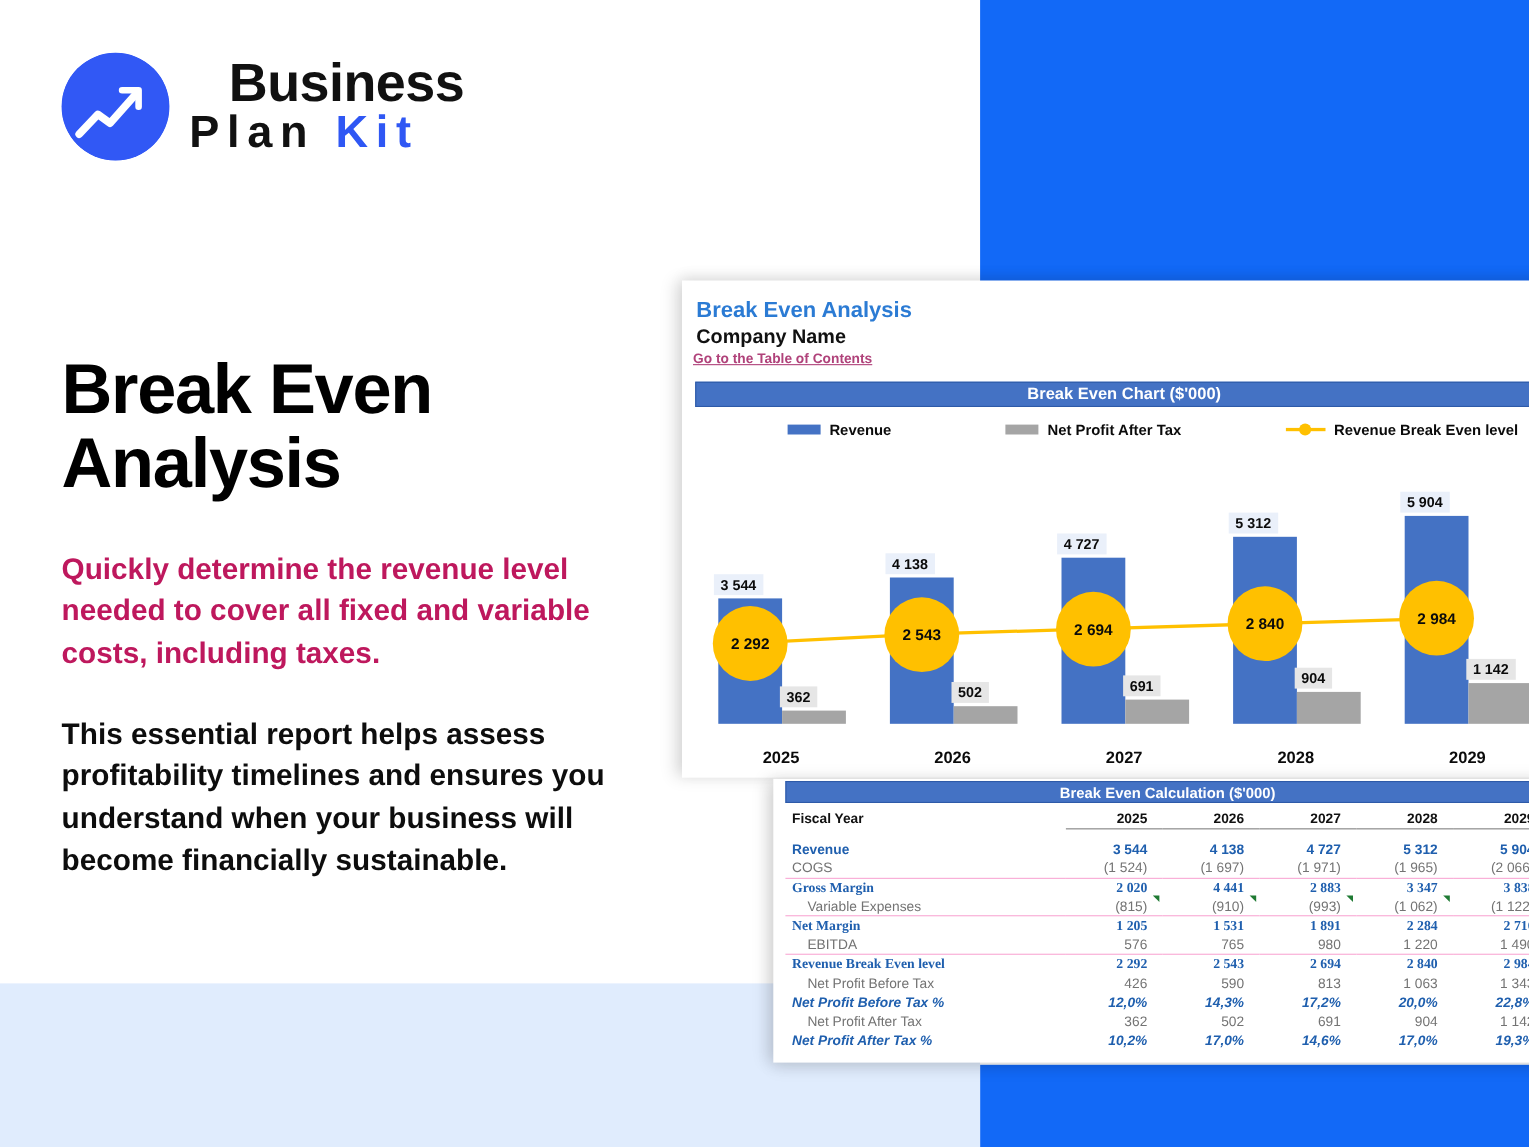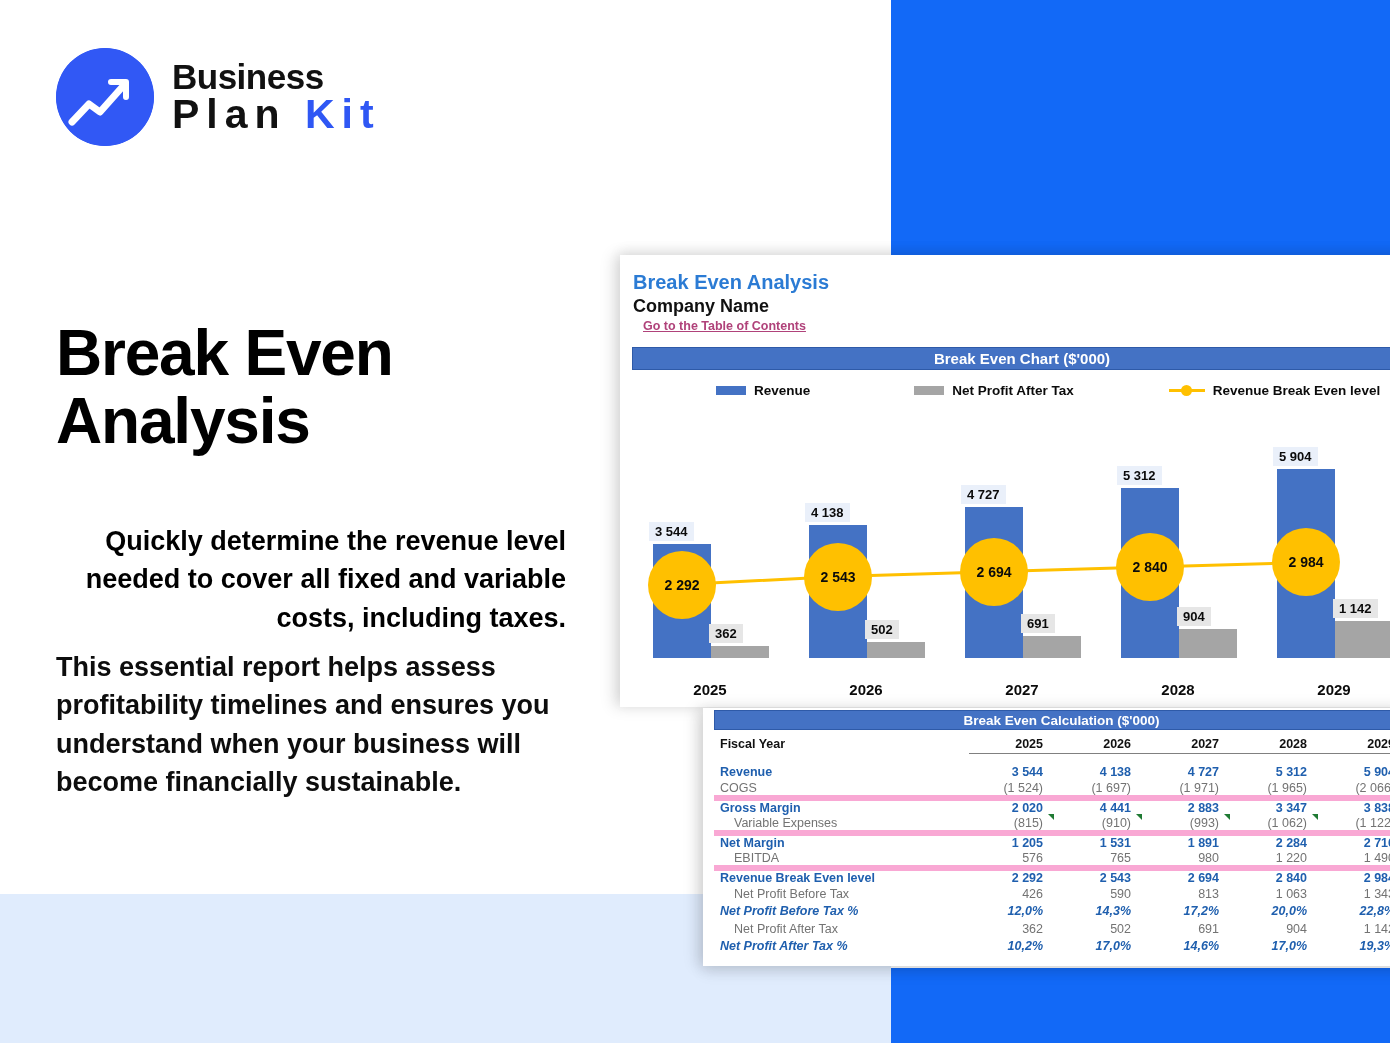--- a/index.html
+++ b/index.html
@@ -21,49 +21,49 @@
   }
   .bg-lightblue {
     position:absolute; left:0; top:894px; width:891px; height:149px;
     background:#e0ecfd;
   }
 
   
   .logo { position:absolute; left:56px; top:48px; display:flex; align-items:center; gap:18px; }
   .logo-mark { width:98px; height:98px; border-radius:50%; background:#3158f5; position:relative; overflow:hidden; flex:none; }
   .logo-text { display:flex; flex-direction:column; line-height:0.92; }
-  .logo-line1 { font-size:35px; font-weight:bold; letter-spacing:-0.5px; color:#111111; position:relative; }
+  .logo-line1 { font-size:49px; font-weight:bold; letter-spacing:-0.5px; color:#111111; position:relative;margin-left:36px; }
   .logo-line2 { font-size:41px; font-weight:bold; letter-spacing:7px; color:#111111; margin-top:3px; }
   .logo-kit { color:#2f57f4; }
 
   
   .headline {
     position:absolute; left:56px; top:320px; width:520px;
     font-size:64px; font-weight:bold; line-height:1.06; color:#000000; letter-spacing:-1.2px;
   }
   .para1 {
-    position:absolute; left:56px; top:522px; width:510px;
-    font-size:27px; font-weight:bold; line-height:1.42; color:#000000;text-align:right;
+    position:absolute; left:56px; top:498px; width:510px;
+    font-size:27px; font-weight:bold; line-height:1.42; color:#be185d;
   }
   .para2 {
     position:absolute; left:56px; top:648px; width:510px;
     font-size:27px; font-weight:bold; line-height:1.42; color:#0d0d0d;
   }
 
   
   .chart-card {
     position:absolute; left:620px; top:255px; width:790px; height:452px;
     background:#ffffff;
     box-shadow: -6px 0 14px rgba(0,0,0,0.13), 0 -4px 12px rgba(0,0,0,0.07);
     overflow:hidden;
     font-family:"Liberation Sans", sans-serif;
   }
   .sheet-title { position:absolute; left:13px; top:16px; font-size:20px; font-weight:bold; color:#2b7bd4; }
   .sheet-company { position:absolute; left:13px; top:41px; font-size:18px; font-weight:bold; color:#111; }
-  .sheet-link { position:absolute; left:23px; top:64px; font-size:12.5px; font-weight:bold; color:#b0427a; text-decoration:underline; }
+  .sheet-link { position:absolute; left:10px; top:64px; font-size:12.5px; font-weight:bold; color:#b0427a; text-decoration:underline; }
 
   .chart-banner {
     position:absolute; left:12px; top:92px; width:780px; height:23px;
     background:#4472c4; border:1px solid #2e5aa8;
     color:#fff; font-size:15px; font-weight:bold;
     display:flex; align-items:center; justify-content:center;
   }
   .chart-legend { position:absolute; left:12px; top:124px; width:780px; height:22px; display:flex; align-items:center; }
   .legend-item { display:flex; align-items:center; font-size:13.5px; font-weight:bold; color:#0b0b0b; }
   .legend-item.i1 { margin-left:84px; }
@@ -111,21 +111,21 @@
   table.calc { position:absolute; left:11px; top:28px; width:695px; border-collapse:collapse; }
   table.calc th, table.calc td { font-size:12.5px; padding:0; height:17.4px; }
   table.calc th.lbl, table.calc td.lbl { text-align:left; width:255px; padding-left:6px; }
   table.calc th.num, table.calc td.num { text-align:right; width:88px; padding-right:14px; position:relative; }
   th.yr { font-weight:bold; color:#111; border-bottom:1px solid #808080; padding-bottom:2px; }
   th.lbl.fy { font-weight:bold; color:#111; border-bottom:1px solid #ffffff;margin-left:12px; }
   tr.spacer td { height:10px; }
   td.b { font-weight:bold; color:#1f5fae; }
   td.n { color:#737373; }
   td.pct { font-weight:bold; font-style:italic; color:#1f5fae;margin-top:44px; }
-  tr.topline td { border-top:6px solid #f9a8d4; }
+  tr.topline td { border-top:1px solid #f9a8d4;font-family:Liberation Serif, serif; }
   .indent { padding-left:20px !important; }
   .cmt { position:absolute; top:-2px; right:3px; width:0; height:0;
          border-top:6px solid #1f7a33; border-left:6px solid transparent; }
 </style>
 </head>
 <body>
 
 <div class="bg-blue-top"></div>
 <div class="bg-blue-bottom"></div>
 <div class="bg-lightblue"></div>

